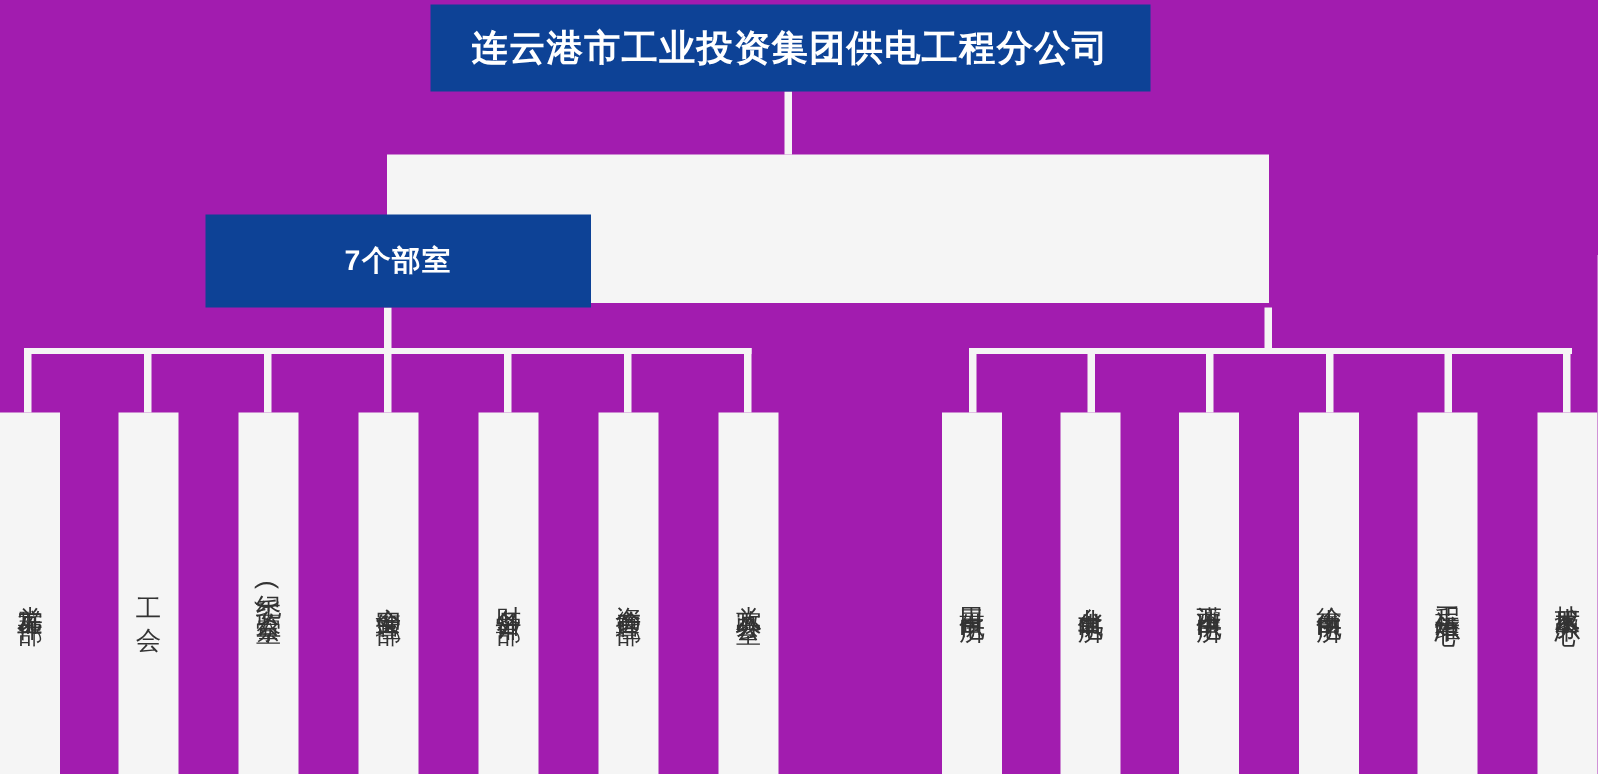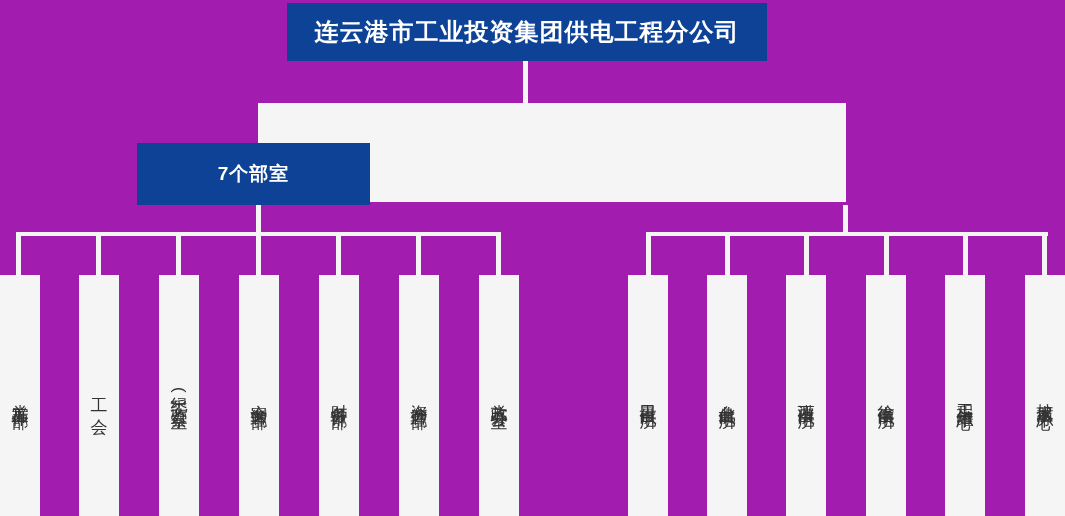--- a/index.html
+++ b/index.html
@@ -18,21 +18,21 @@
   .node {
     background: #0d4296;
     color: #ffffff;
     display: flex;
     align-items: center;
     justify-content: center;
     font-weight: bold;
     box-sizing: border-box;
   }
   .root-node  { left: 287px; top: 3px;   width: 480px; height: 58px; font-size: 24px; letter-spacing: 1px; z-index: 3; }
-  .group-node { top: 143px; width: 233px; height: 62px; font-size: 19px; letter-spacing: 1px; z-index: 3; }
+  .group-node { top: 143px; width: 257px; height: 62px; font-size: 19px; letter-spacing: 1px; z-index: 3; }
   .group-left  { left: 137px; }
   .group-right { left: 724px; }
 
   
   .conn { background: #f5f5f5; z-index: 1; }
   .band       { left: 258px; top: 103px; width: 588px; height: 99px; }
   .root-stub  { left: 523px; top: 61px;  width: 5px;   height: 42px; }
   .stub-left  { left: 256px; top: 205px; width: 5px;   height: 31px; }
   .stub-right { left: 843px; top: 205px; width: 5px;   height: 31px; }
   .hline      { top: 232px; height: 4px; }

